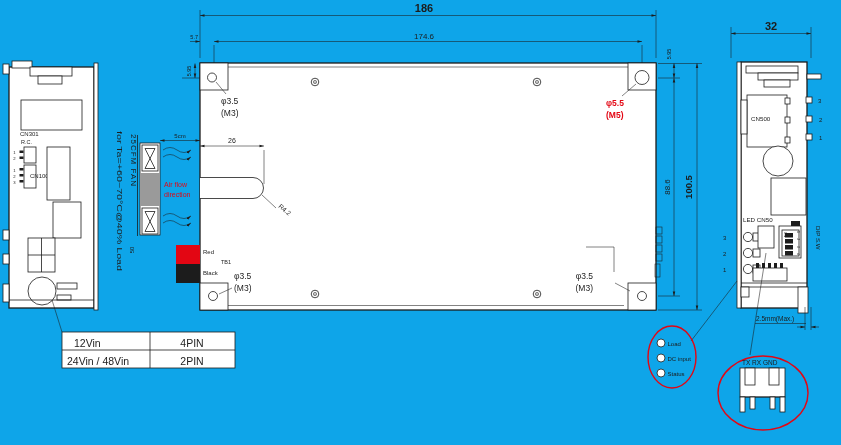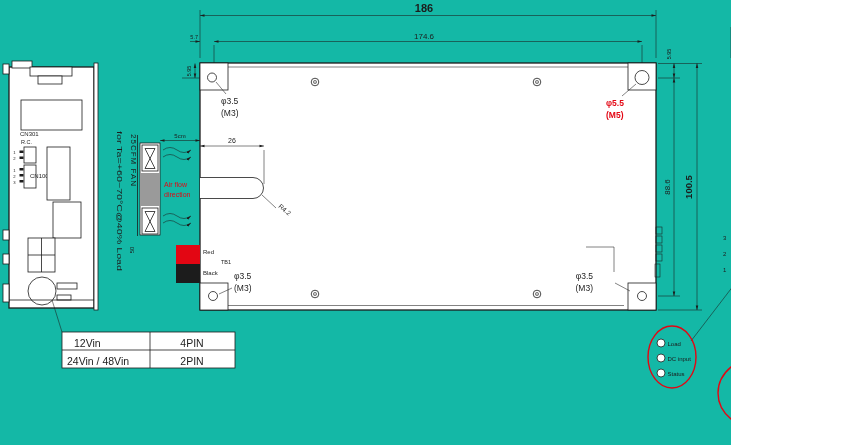--- a/index.html
+++ b/index.html
@@ -1,16 +1,16 @@
 <!DOCTYPE html>
 <html><head>
 <meta charset="utf-8">
 <style>
   html,body{margin:0;padding:0;background:#fff;}
-  .canvas{position:relative;width:731px;height:445px;background:#14b8a6;overflow:hidden;}
+  .canvas{position:relative;width:841px;height:445px;background:#0ea5e9;overflow:hidden;}
   svg{position:absolute;left:0;top:0;}
   .ln{fill:none;stroke:#1c1c1c;stroke-width:0.8;}
   .lnt{fill:none;stroke:#1c1c1c;stroke-width:0.55;}
   .dim{fill:none;stroke:#1c1c1c;stroke-width:0.55;}
   .fw{fill:#fff;stroke:#1c1c1c;stroke-width:0.8;}
   .fwb{fill:#fff;stroke:#1c1c1c;stroke-width:1.3;}
   .blk{fill:#1c1c1c;stroke:none;}
   text{font-family:"Liberation Sans","DejaVu Sans",sans-serif;fill:#1c1c1c;}
   .red{fill:#e30613;}
   .redln{fill:none;stroke:#e30613;stroke-width:1.4;}

